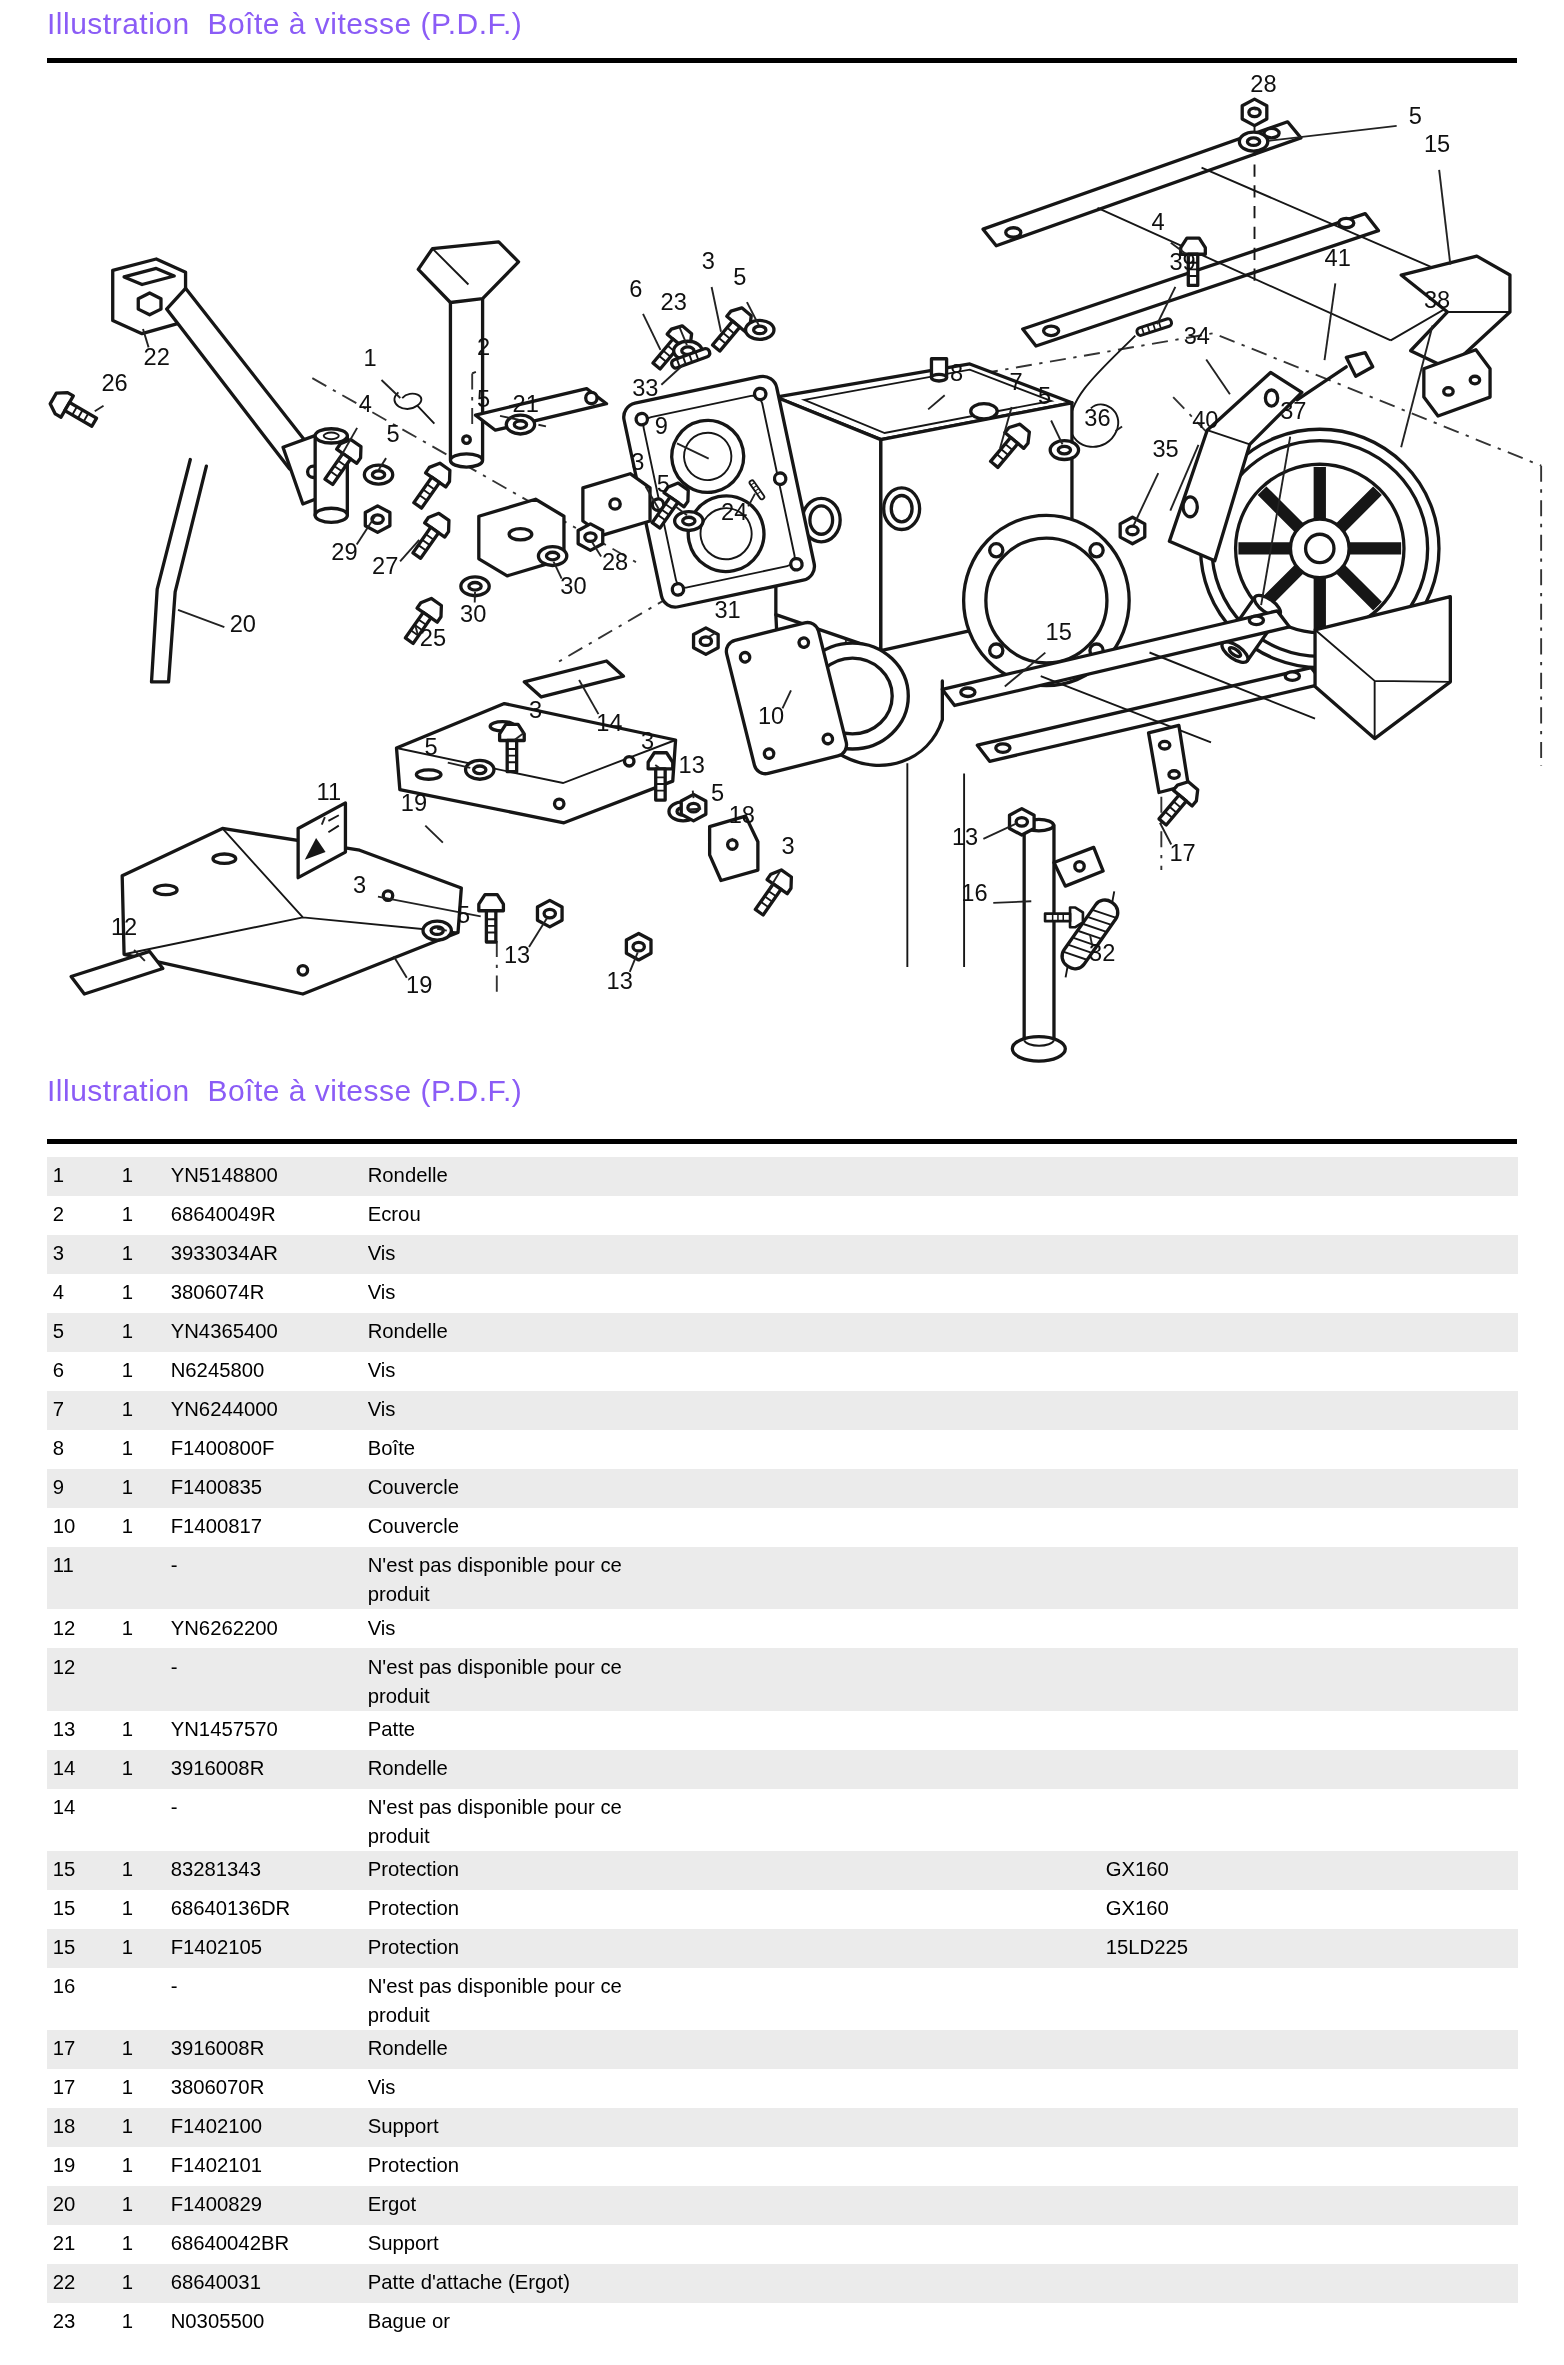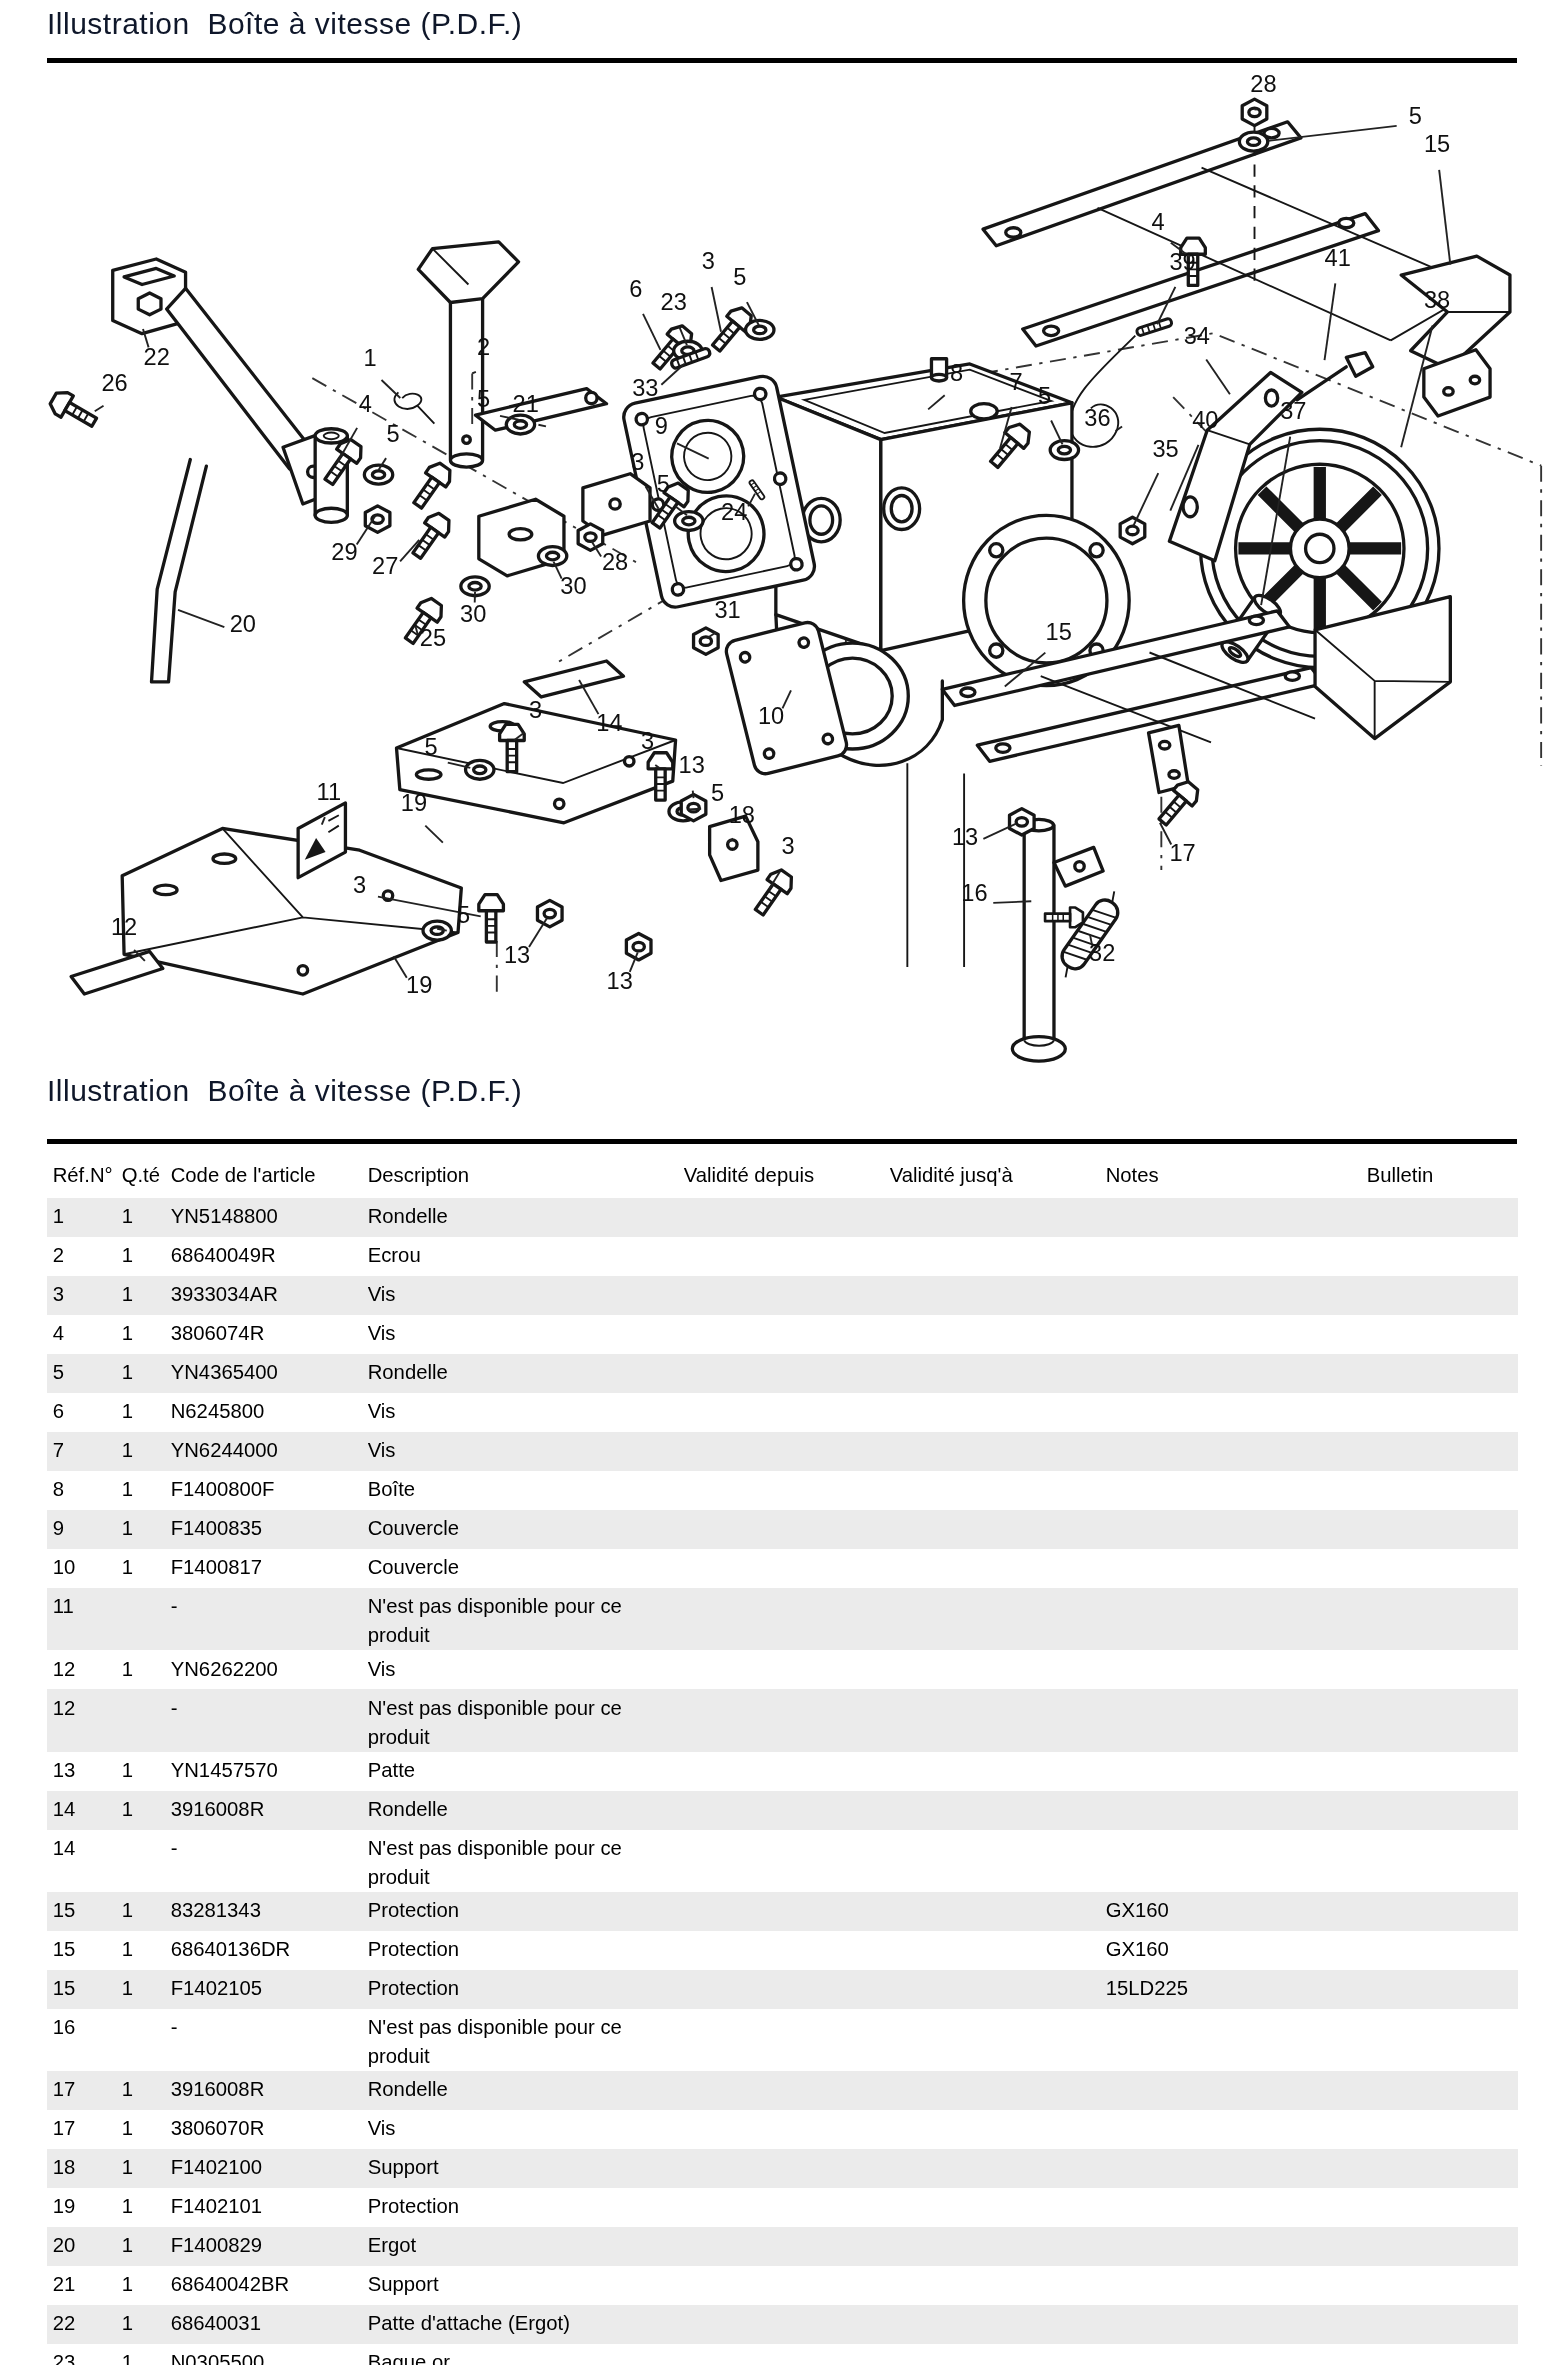--- a/index.html
+++ b/index.html
@@ -1,18 +1,18 @@
 <!DOCTYPE html>
 <html style="font-size:7.6px"><head>
 <meta charset="utf-8">
 <style>
   html,body{margin:0;padding:0}
   body{position:relative;width:1564px;height:3204px;background:#ffffff;overflow:hidden;
        font-family:"Liberation Sans",sans-serif;color:#000}
-  .title{position:absolute;left:47px;font-size:30px;letter-spacing:0.5px;white-space:pre;color:#0f172a}
+  .title{position:absolute;left:47px;font-size:30px;letter-spacing:0.5px;white-space:pre;color:#8b5cf6}
   .rule{position:absolute;left:47px;width:1470px;height:4.7px;background:#000}
   .ptable{position:absolute;left:47px;width:1471px}
   .thead,.trow{display:grid;grid-template-columns:69px 49px 197px 316px 206px 216px 261px auto;
        box-sizing:border-box;padding-left:5.7px;font-size:20.3px}
   .thead{padding-top:6.6px;height:41px;align-items:start}
   .trow{min-height:39px;padding-top:4.3px;line-height:29px;align-items:start}
   .trow.alt{background:#ebebeb}
   .cell{overflow:hidden}
   .c-desc{padding-right:33px}
   
@@ -400,30 +400,20 @@
       <text x="1568" y="1600" class="callout">18</text>
       <line x1="1649.6024599589077" y1="1701.4845265914303" x2="1626" y2="1740" class="leader"></line>
       <text x="1666" y="1667" class="callout">3</text>
     </g>
 </svg>
 
 <div class="title" style="top:1074px">Illustration  Boîte à vitesse (P.D.F.)</div>
 <div class="rule" style="top:1139px"></div>
 
 <div class="ptable" style="top:1157px">
-  <div class="thead">
-    <div class="cell">Réf.N°</div>
-    <div class="cell">Q.té</div>
-    <div class="cell">Code de l'article</div>
-    <div class="cell">Description</div>
-    <div class="cell">Validité depuis</div>
-    <div class="cell">Validité jusq'à</div>
-    <div class="cell">Notes</div>
-    <div class="cell">Bulletin</div>
-  </div>
   <div id="t1-body">
       <div class="trow alt">
         <div class="cell">1</div>
         <div class="cell">1</div>
         <div class="cell">YN5148800</div>
         <div class="cell c-desc">Rondelle</div>
         <div class="cell"></div>
         <div class="cell"></div>
         <div class="cell"></div>
         <div class="cell"></div>

